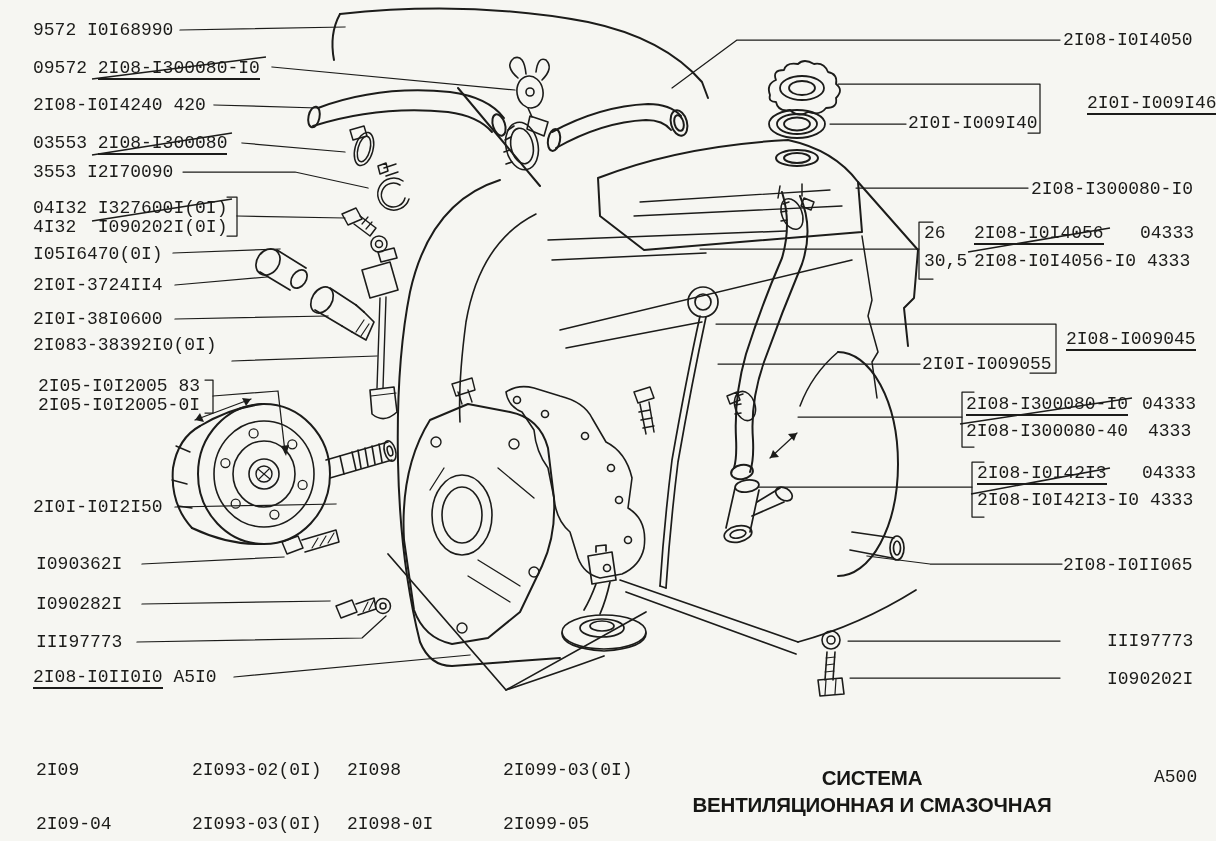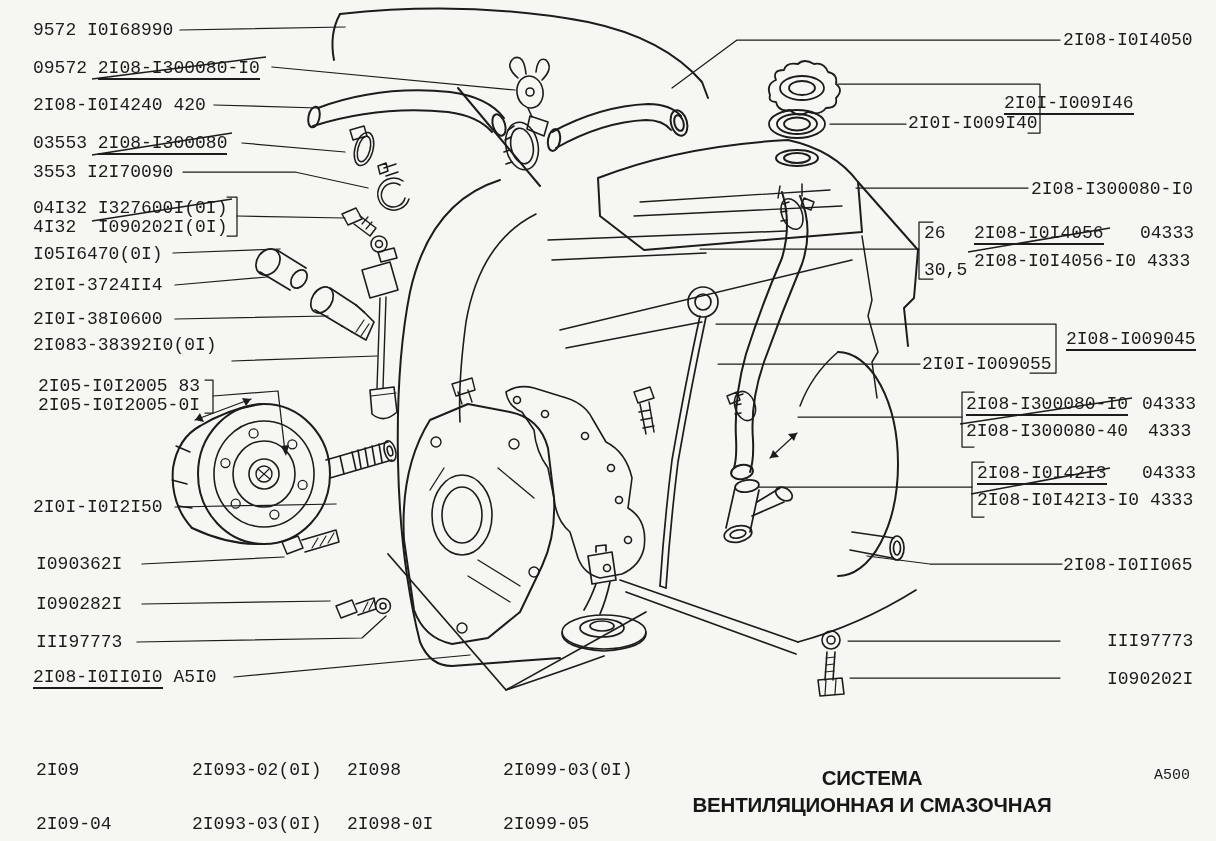--- a/index.html
+++ b/index.html
@@ -6,21 +6,21 @@
   .page{position:relative;width:1216px;height:841px;background:#f6f6f2;overflow:hidden;
         font-family:"Liberation Mono","DejaVu Sans Mono",monospace;color:#1c1c1a;}
   svg{position:absolute;left:0;top:0;}
   .lbl{position:absolute;font-size:18px;line-height:18px;white-space:pre;}
   .u{border-bottom:2px solid #1c1c1a;padding-bottom:0px;}
   .footer-col{position:absolute;font-size:18px;line-height:18px;white-space:pre;}
   .footer-col div{height:18px;}
   .title{position:absolute;left:654px;top:764px;width:436px;text-align:center;
          font-family:"Liberation Sans",sans-serif;font-weight:700;font-size:20.5px;
          line-height:27px;letter-spacing:-0.2px;color:#171715;}
-  .sheet{position:absolute;left:1154px;top:767px;font-size:15px;text-align:center;}
+  .sheet{position:absolute;left:1154px;top:767px;font-size:18px;text-align:center;}
 </style>
 </head>
 <body>
 
 <div class="page">
 
   <svg width="1216" height="841" viewBox="0 0 1216 841">
 
     <g stroke="#1c1c1a" stroke-width="1.25" fill="none" stroke-linecap="round" stroke-linejoin="round">
       <path d="M180,30 L345,27"></path>
@@ -340,28 +340,28 @@
   <div class="lbl" style="left:33px;top:336px"><span>2I083-38392I0(0I)</span></div>
   <div class="lbl" style="left:38px;top:377px"><span>2I05-I0I2005 83</span></div>
   <div class="lbl" style="left:38px;top:396px"><span>2I05-I0I2005-0I</span></div>
   <div class="lbl" style="left:33px;top:498px"><span>2I0I-I0I2I50</span></div>
   <div class="lbl" style="left:36px;top:555px"><span>I090362I</span></div>
   <div class="lbl" style="left:36px;top:595px"><span>I090282I</span></div>
   <div class="lbl" style="left:36px;top:633px"><span>III97773</span></div>
   <div class="lbl" style="left:33px;top:668px"><span class="u">2I08-I0II0I0</span><span> A5I0</span></div>
 
   <div class="lbl" style="left:1063px;top:31px"><span>2I08-I0I4050</span></div>
-  <div class="lbl" style="left:1004px;top:94px"><span class="u">2I0I-I009I46</span></div>
+  <div class="lbl" style="left:1087px;top:94px"><span class="u">2I0I-I009I46</span></div>
   <div class="lbl" style="left:908px;top:114px"><span>2I0I-I009I40</span></div>
   <div class="lbl" style="left:1031px;top:180px"><span>2I08-I300080-I0</span></div>
 
   <div class="lbl" style="left:924px;top:224px"><span>26</span></div>
   <div class="lbl" style="left:974px;top:224px"><span class="u">2I08-I0I4056</span></div>
   <div class="lbl" style="left:1140px;top:224px"><span>04333</span></div>
-  <div class="lbl" style="left:924px;top:261px"><span>30,5</span></div>
+  <div class="lbl" style="left:924px;top:252px"><span>30,5</span></div>
   <div class="lbl" style="left:974px;top:252px"><span>2I08-I0I4056-I0</span></div>
   <div class="lbl" style="left:1147px;top:252px"><span>4333</span></div>
 
   <div class="lbl" style="left:1066px;top:330px"><span class="u">2I08-I009045</span></div>
   <div class="lbl" style="left:922px;top:355px"><span>2I0I-I009055</span></div>
 
   <div class="lbl" style="left:966px;top:395px"><span class="u">2I08-I300080-I0</span></div>
   <div class="lbl" style="left:1142px;top:395px"><span>04333</span></div>
   <div class="lbl" style="left:966px;top:422px"><span>2I08-I300080-40</span></div>
   <div class="lbl" style="left:1148px;top:422px"><span>4333</span></div>

